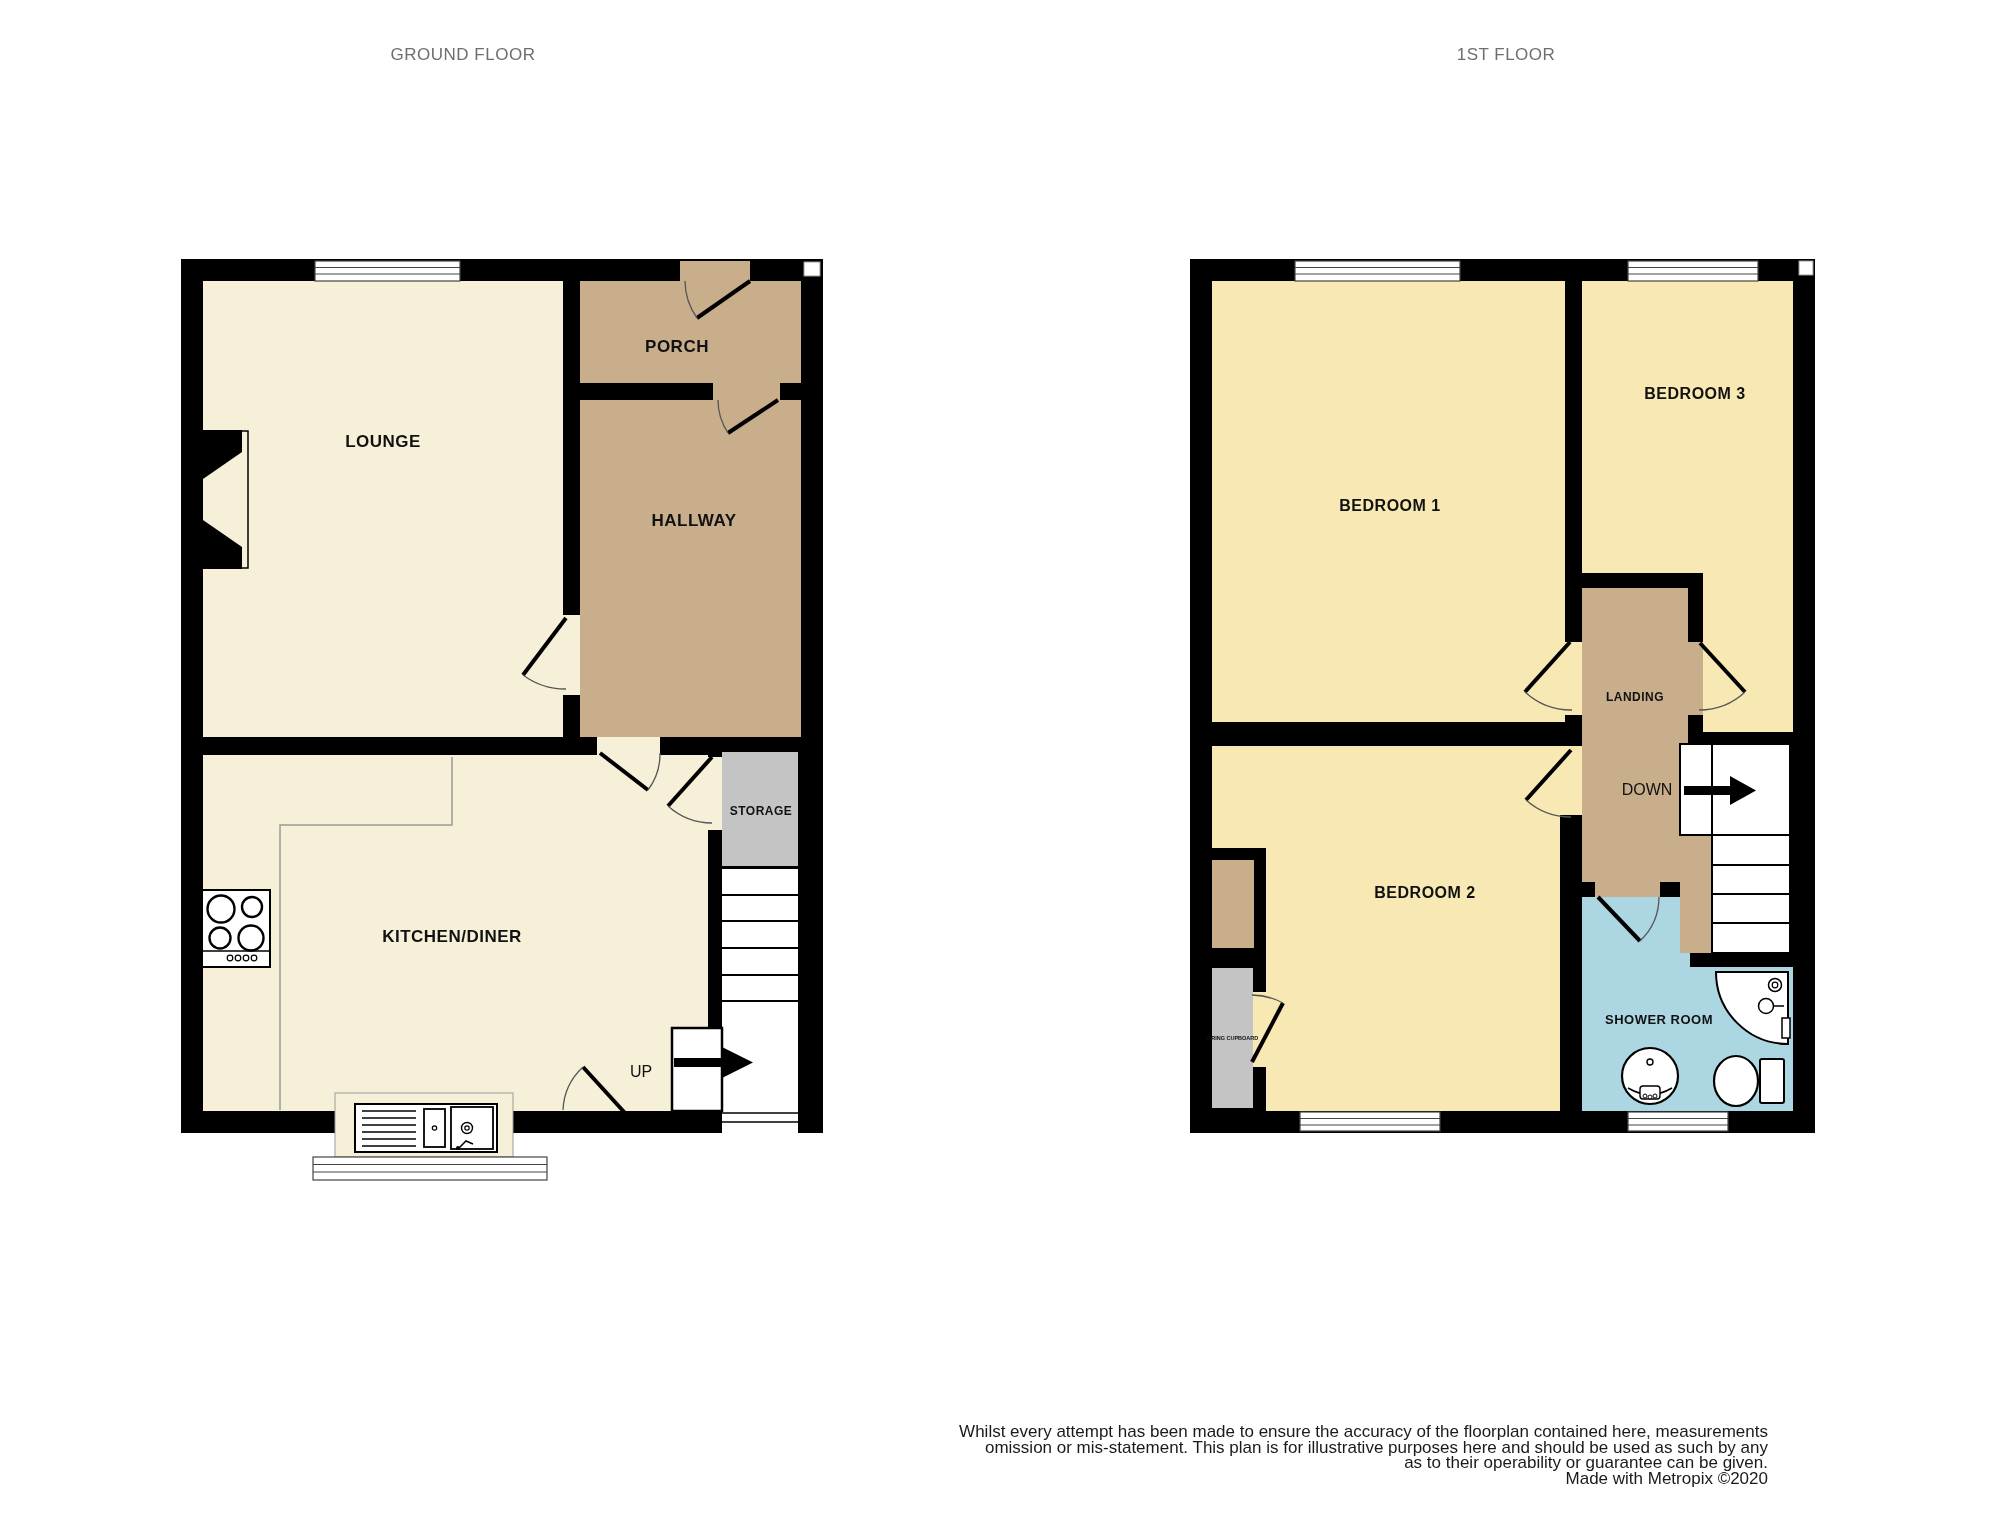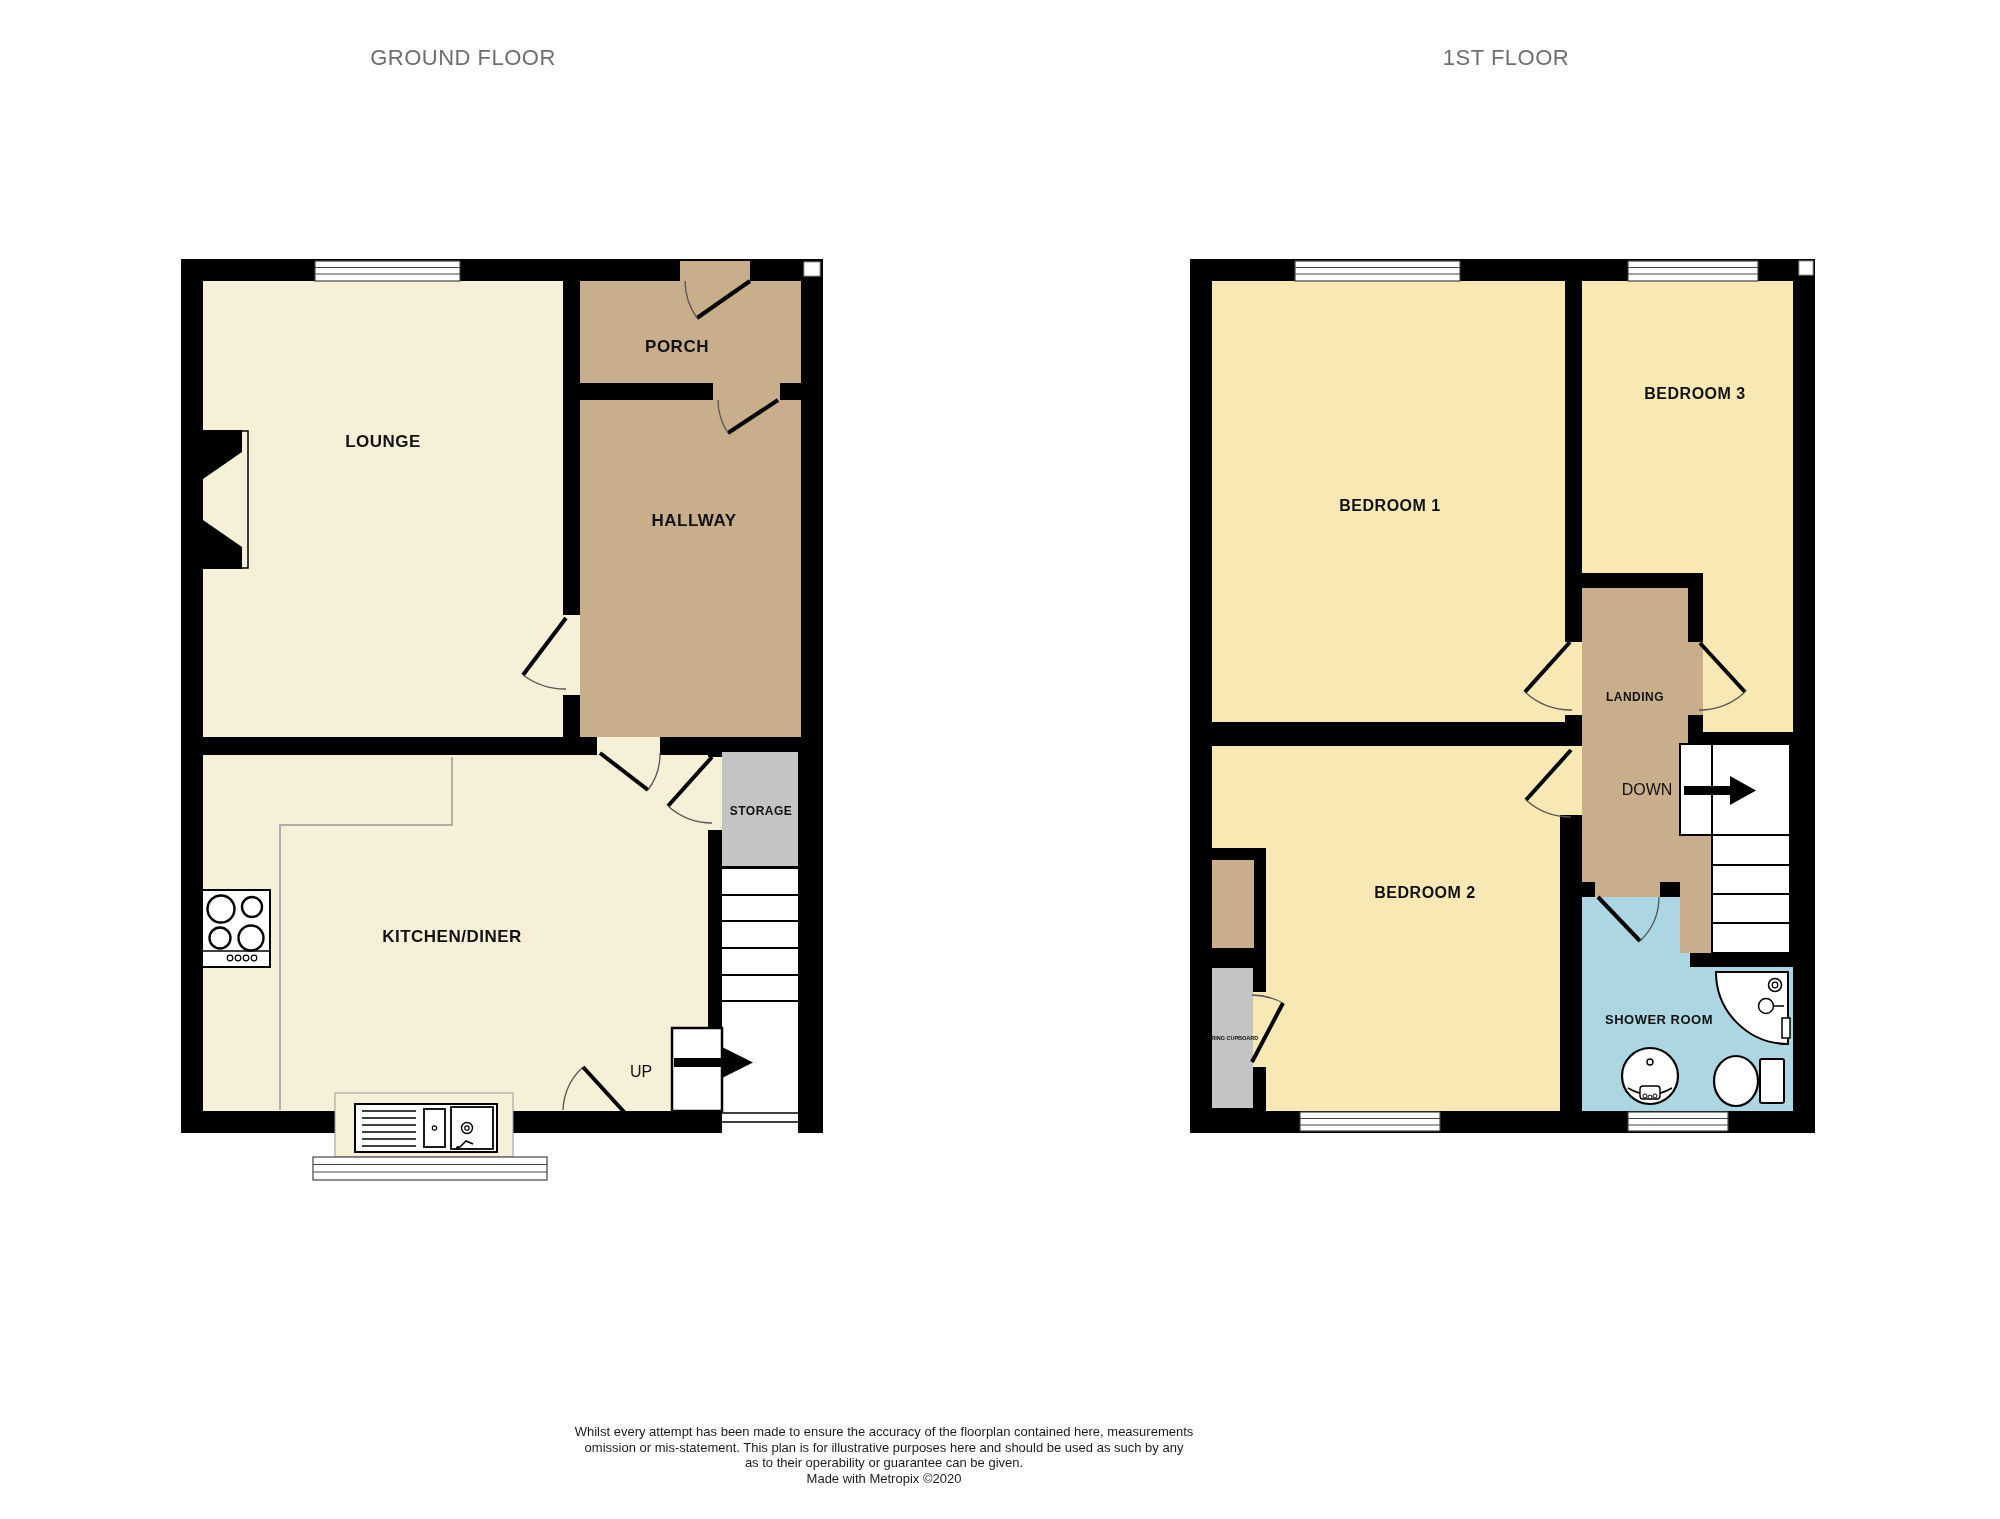--- a/index.html
+++ b/index.html
@@ -1,34 +1,34 @@
 <!DOCTYPE html>
 <html><head>
 <meta charset="utf-8">
 <style>
   html,body{margin:0;padding:0;background:#ffffff;}
   #stage{position:relative;width:2000px;height:1519px;background:#fff;overflow:hidden;
          font-family:"Liberation Sans",sans-serif;}
   .floor-title{position:absolute;top:45px;transform:translateX(-50%);
-         font-size:22px;color:#6e6e6e;letter-spacing:.5px;white-space:nowrap;}
+         font-size:17px;color:#6e6e6e;letter-spacing:.5px;white-space:nowrap;}
   #title-ground{left:463px;}
   #title-first{left:1506px;}
   #plan-svg{position:absolute;left:0;top:0;}
   .room-label{font-family:"Liberation Sans",sans-serif;font-weight:bold;fill:#111;
          text-anchor:middle;letter-spacing:.5px;}
   .lbl17{font-size:17px;} .lbl16{font-size:16px;} .lbl13{font-size:13px;}
   .lbl12{font-size:12px;} .lbl5{font-size:5.5px;letter-spacing:0;}
   .dir-label{font-family:"Liberation Sans",sans-serif;font-weight:400;fill:#111;
          text-anchor:middle;font-size:16px;}
   .leaf{stroke:#000;stroke-width:4;fill:none;}
   .swing{stroke:#555;stroke-width:1.3;fill:none;}
   .winline{stroke:#444;stroke-width:1.2;}
   .tread{stroke:#000;stroke-width:2;}
-  .footer{position:absolute;left:0;top:1424px;width:1768px;text-align:center;
-         font-size:13px;line-height:15.7px;color:#1a1a1a;}
+  .footer{position:absolute;left:0;top:1424px;width:1768px;text-align:right;
+         font-size:17px;line-height:15.7px;color:#1a1a1a;}
 </style>
 </head>
 <body>
 
 <div id="stage">
 
   <div class="floor-title" id="title-ground">GROUND FLOOR</div>
   <div class="floor-title" id="title-first">1ST FLOOR</div>
 
   <svg id="plan-svg" width="2000" height="1519" viewBox="0 0 2000 1519">

